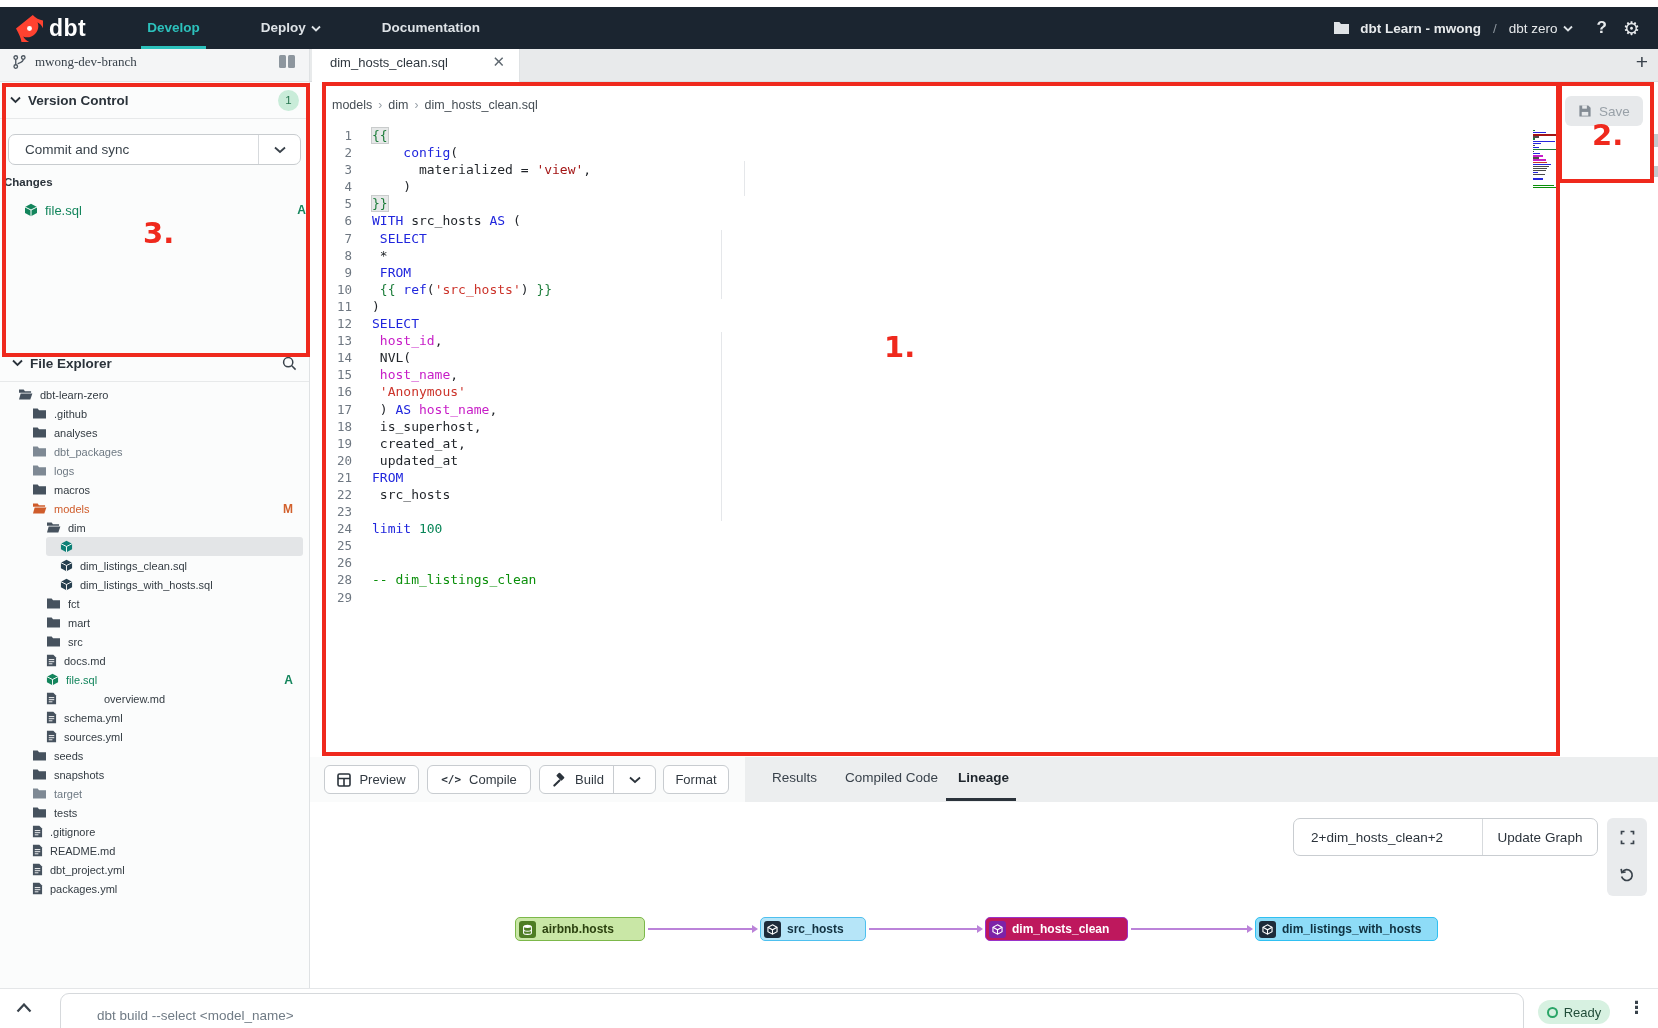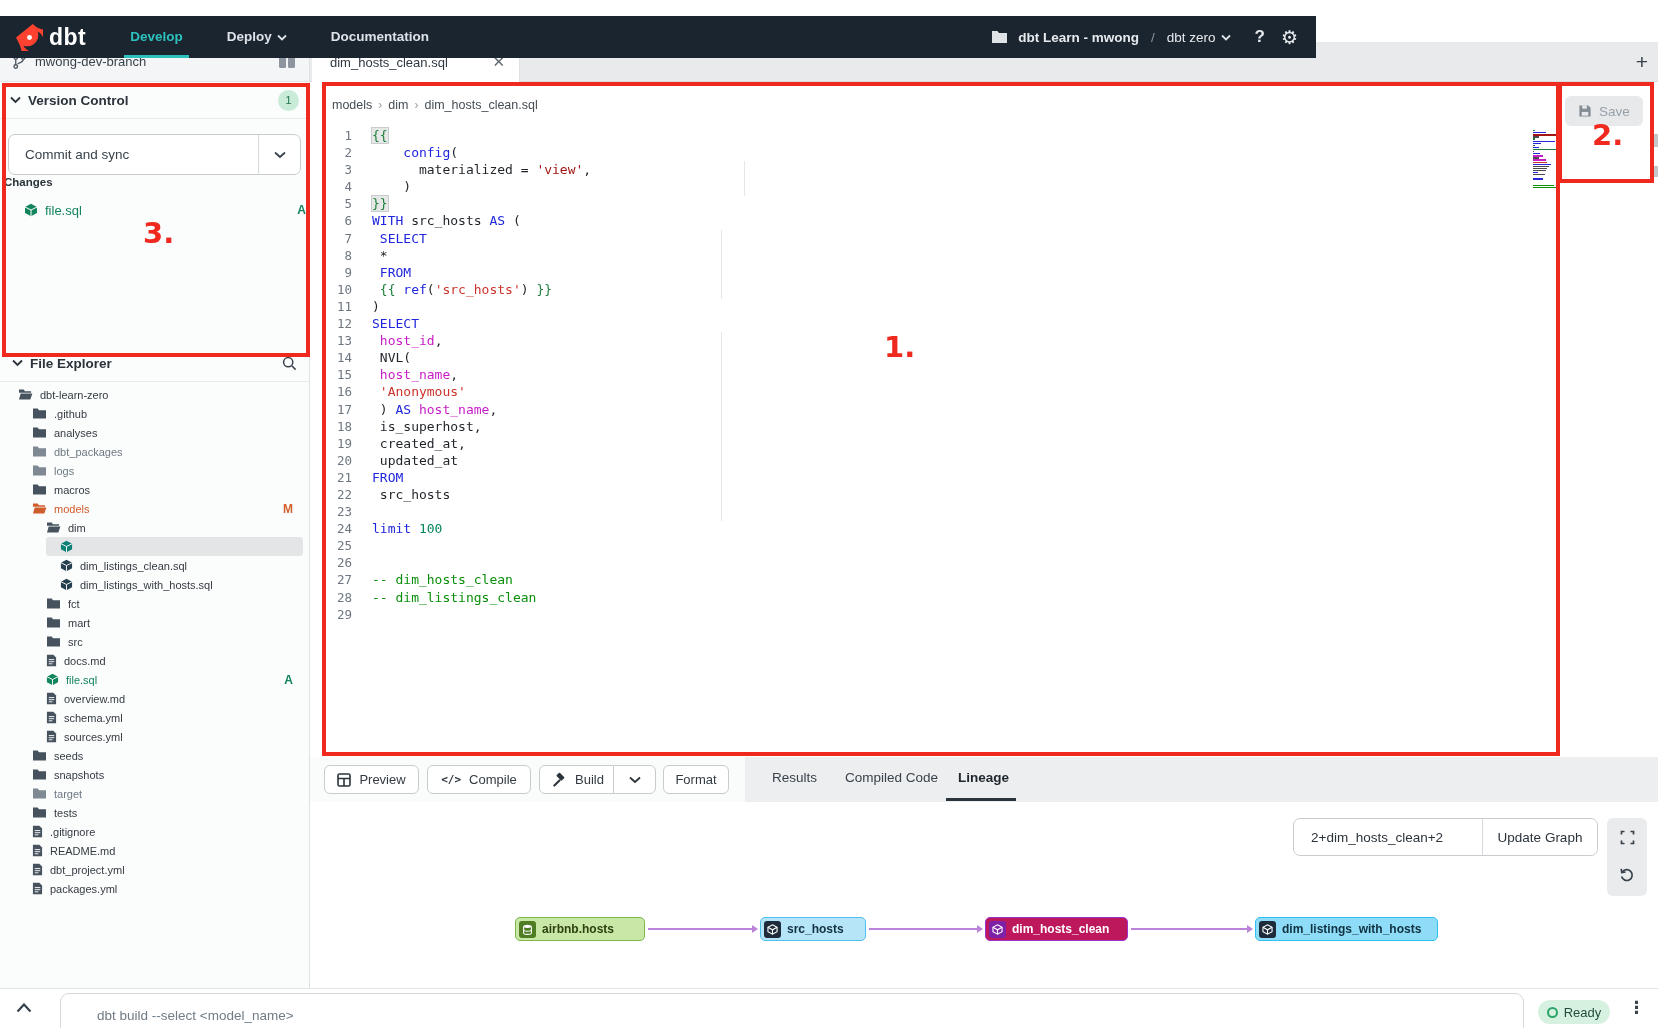--- a/index.html
+++ b/index.html
@@ -2,49 +2,49 @@
 <html><head>
 <meta charset="utf-8">
 <style>
   * { margin:0; padding:0; box-sizing:border-box; }
   html,body { width:1658px; height:1028px; overflow:hidden; background:#fff;
     font-family:"Liberation Sans", sans-serif; }
   #app { position:relative; width:1658px; height:1028px; }
   .abs { position:absolute; }
 
   
-  .topnav { left:0; top:16px; width:1316px; height:42px; background:#1b2530; display:flex; align-items:center; z-index:5; }
+  .topnav { left:0; top:7px; width:1658px; height:42px; background:#1b2530; display:flex; align-items:center; z-index:5;gap:17px; }
   .logo { display:flex; align-items:center; margin-left:16px; }
   .logo-text { color:#fff; font-weight:bold; font-size:23px; margin-left:6px; letter-spacing:.5px; }
   .nav-link { font-size:13.5px; font-weight:bold; color:#dde2e6; margin-left:44px; display:flex; align-items:center; gap:5px; cursor:pointer; position:relative; height:42px; line-height:42px; }
   .nav-link.active { color:#2cc1bc; }
   .nav-link.active:after { content:""; position:absolute; left:-6px; right:-6px; bottom:0; height:3px; background:#2cc1bc; }
   .nav-right { margin-left:auto; display:flex; align-items:center; gap:10px; margin-right:18px; color:#e7eaec; }
   .proj-name { font-weight:bold; font-size:13.5px; }
   .proj-sep { color:#8b949c; font-size:13.5px; margin:0 2px; }
   .proj-env { font-size:13.5px; display:flex; align-items:center; gap:5px; }
   .help-q { font-size:17px; font-weight:bold; margin-left:14px; cursor:pointer; }
   .gear { font-family:"DejaVu Sans", sans-serif; font-size:19px; margin-left:6px; cursor:pointer; }
 
   
-  .branchbar { left:0; top:42px; width:310px; height:40px; background:#f4f5f6; border-bottom:1px solid #e2e4e6; border-right:1px solid #dfe2e4; display:flex; align-items:center; z-index:4; }
+  .branchbar { left:0; top:42px; width:310px; height:40px; background:#f4f5f6; border-bottom:1px solid #e2e4e6; border-right:1px solid #dfe2e4; display:flex; align-items:center; z-index:4;font-family:Liberation Serif, serif; }
   .branch-label { font-size:13px; color:#39424b; margin-left:8px; }
   .tabbar { left:310px; top:42px; width:1348px; height:40px; background:#e8eaeb; border-bottom:1px solid #dadde0; z-index:3; }
   .etab { position:absolute; left:2px; top:0; width:208px; height:40px; background:#fff; border-right:1px solid #dfe2e4; display:flex; align-items:center; cursor:pointer; }
   .etab-label { font-size:13px; color:#2f373f; margin-left:18px; }
   .etab-close { margin-left:auto; margin-right:14px; color:#5f6870; font-size:15px; cursor:pointer; }
   .tab-plus { position:absolute; right:10px; top:8px; font-size:21px; color:#3a434c; cursor:pointer; }
 
   
   .vc { left:0; top:82px; width:310px; height:263px; background:#fbfcfc; border-right:1px solid #dfe2e4; z-index:2; }
   .panel-hd { display:flex; align-items:center; height:36px; padding:0 10px; }
   .panel-title { font-size:13.5px; font-weight:bold; color:#2b333b; margin-left:7px; }
   .vc-badge { margin-left:auto; width:21px; height:21px; border-radius:50%; background:#c9ecd9; color:#277550; font-size:11.5px; display:flex; align-items:center; justify-content:center; }
   .hr { height:1px; background:#e7e9ea; }
-  .commit-btn { position:absolute; left:8px; top:52px; width:293px; height:41px; background:#fff; border:1px solid #c8cccf; border-radius:7px; display:flex; align-items:center; cursor:pointer; }
+  .commit-btn { position:absolute; left:8px; top:52px; width:293px; height:31px; background:#fff; border:1px solid #c8cccf; border-radius:7px; display:flex; align-items:center; cursor:pointer; }
   .commit-label { font-size:13.5px; color:#39424a; margin-left:16px; }
   .commit-chev { margin-left:auto; width:42px; height:100%; border-left:1px solid #d7dadd; display:flex; align-items:center; justify-content:center; }
   .changes-label { position:absolute; left:4px; top:94px; font-size:11.5px; font-weight:bold; color:#2b333b; }
   .change-row { position:absolute; left:24px; top:117px; width:282px; height:22px; display:flex; align-items:center; cursor:pointer; }
   .change-file { font-size:13px; margin-left:7px; }
   .change-status { margin-left:auto; font-size:12px; font-weight:bold; }
 
   
   .fe { left:0; top:345px; width:310px; height:643px; background:#fbfcfc; border-right:1px solid #dfe2e4; z-index:1; }
   .fe-hd { display:flex; align-items:center; height:36px; padding:0 12px; }
@@ -345,21 +345,21 @@
         <div class="trow" style="top: 285px;">
           <span class="ticon" style="margin-left: 46px;">
             <svg width="13" height="13" viewBox="0 0 14 14">
               <path d="M7 .8 13 4v6L7 13.2 1 10V4Z" fill="#13855c"></path>
               <path d="M1 4l6 3 6-3M7 7v6.2" stroke="#fff" stroke-width="1" fill="none"></path>
             </svg>
           </span>
           <span class="lbl" style="color: rgb(19, 133, 92);">file.sql</span>
           <span class="badge" style="color: rgb(19, 133, 92);">A</span>
         </div>
-        <div class="trow" style="top: 304px;">
+        <div class="trow" style="top: 304px; gap: 40px;">
           <span class="ticon" style="margin-left: 46px;">
             <svg width="11" height="13" viewBox="0 0 12 14">
               <path d="M1 .8h7l3 3v9.4H1Z" fill="#46525e"></path>
               <path d="M3 6h6M3 8.3h6M3 10.6h4" stroke="#fff" stroke-width="1"></path>
             </svg>
           </span>
           <span class="lbl">overview.md</span>
         </div>
         <div class="trow" style="top: 323px;">
           <span class="ticon" style="margin-left: 46px;">
@@ -488,21 +488,20 @@
         <div class="cl"><span class="ln">17</span><span class="ct"><span class="tk-d"> ) </span><span class="tk-kw">AS</span><span class="tk-d"> </span><span class="tk-mag">host_name</span><span class="tk-d">,</span></span></div>
         <div class="cl"><span class="ln">18</span><span class="ct"><span class="tk-d"> is_superhost,</span></span></div>
         <div class="cl"><span class="ln">19</span><span class="ct"><span class="tk-d"> created_at,</span></span></div>
         <div class="cl"><span class="ln">20</span><span class="ct"><span class="tk-d"> updated_at</span></span></div>
         <div class="cl"><span class="ln">21</span><span class="ct"><span class="tk-kw">FROM</span></span></div>
         <div class="cl"><span class="ln">22</span><span class="ct"><span class="tk-d"> src_hosts</span></span></div>
         <div class="cl"><span class="ln">23</span><span class="ct"></span></div>
         <div class="cl"><span class="ln">24</span><span class="ct"><span class="tk-kw">limit</span><span class="tk-d"> </span><span class="tk-num">100</span></span></div>
         <div class="cl"><span class="ln">25</span><span class="ct"></span></div>
         <div class="cl"><span class="ln">26</span><span class="ct"></span></div>
-        <div class="cl"><span class="ln">27</span><span class="ct"><span class="tk-com">-- dim_hosts_clean</span></span></div>
         <div class="cl"><span class="ln">28</span><span class="ct"><span class="tk-com">-- dim_listings_clean</span></span></div>
         <div class="cl"><span class="ln">29</span><span class="ct"></span></div>
       </div>
 
     <div class="iguide" style="left:434px; top:79px;  height:35px;"></div>
     <div class="iguide" style="left:411px; top:148px; height:69px;"></div>
     <div class="iguide" style="left:411px; top:250px; height:189px;"></div>
     <div class="minimap" style="left:1223px; top:48px;">
         <div class="mbar" style="top: 0px; width: 2.3px; background: rgb(28, 125, 58);"></div>
         <div class="mbar" style="top: 2.1px; width: 12.65px; background: rgb(38, 38, 221);"></div>

